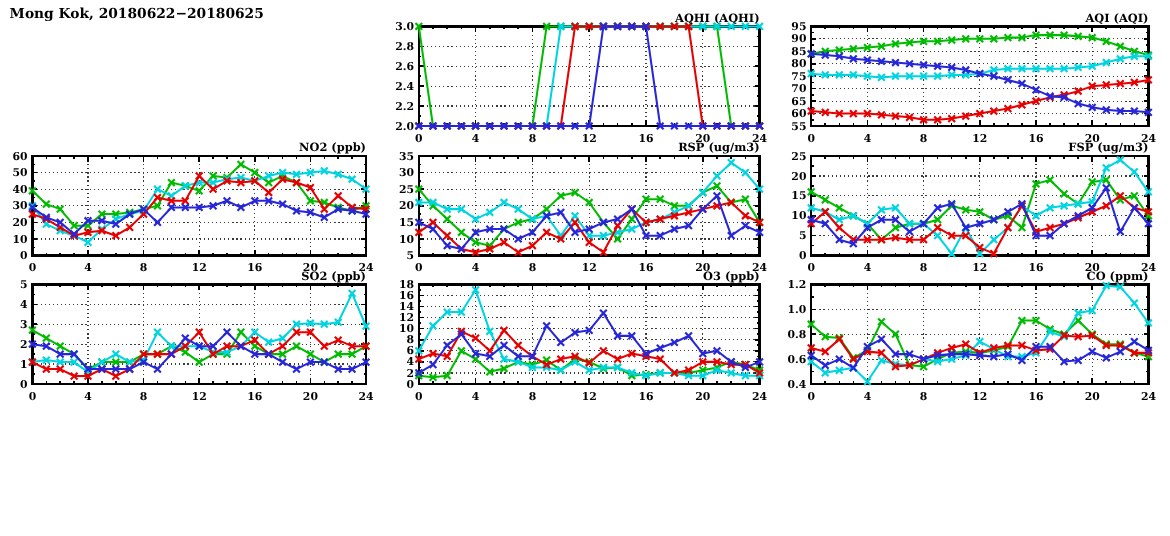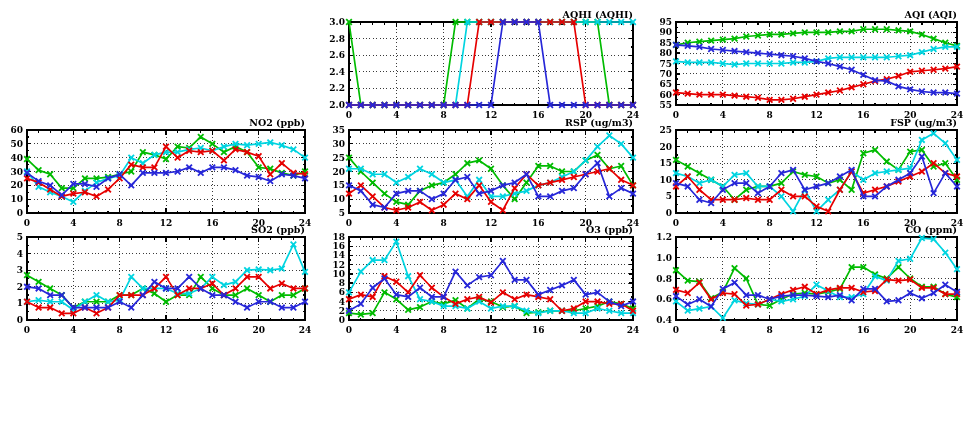--- a/index.html
+++ b/index.html
@@ -11,20 +11,21 @@
   .axis{stroke:#000;stroke-width:2;fill:none;shape-rendering:crispEdges;}
   .tick{stroke:#000;stroke-width:1.3;shape-rendering:crispEdges;}
   .sline{fill:none;stroke-linejoin:round;}
   text{font:bold 9px "DejaVu Serif",serif;fill:#000;}
   .ctitle{font-size:9.5px;}
 </style>
 </head>
 <body>
 
 <div id="screen">
+  <div id="page-title">Mong Kok, 20180622−20180625</div>
   <svg id="charts-svg" width="975" height="447">
       <g>
         <line x1="349" x2="633" y1="88.39999999999998" y2="88.39999999999998" class="grid"></line>
         <line x1="349" x2="633" y1="71.80000000000001" y2="71.80000000000001" class="grid"></line>
         <line x1="349" x2="633" y1="55.199999999999996" y2="55.199999999999996" class="grid"></line>
         <line x1="349" x2="633" y1="38.60000000000001" y2="38.60000000000001" class="grid"></line>
         <line x1="396.3333333333333" x2="396.3333333333333" y1="22" y2="105" class="grid"></line>
         <line x1="443.66666666666663" x2="443.66666666666663" y1="22" y2="105" class="grid"></line>
         <line x1="491" x2="491" y1="22" y2="105" class="grid"></line>
         <line x1="538.3333333333333" x2="538.3333333333333" y1="22" y2="105" class="grid"></line>

